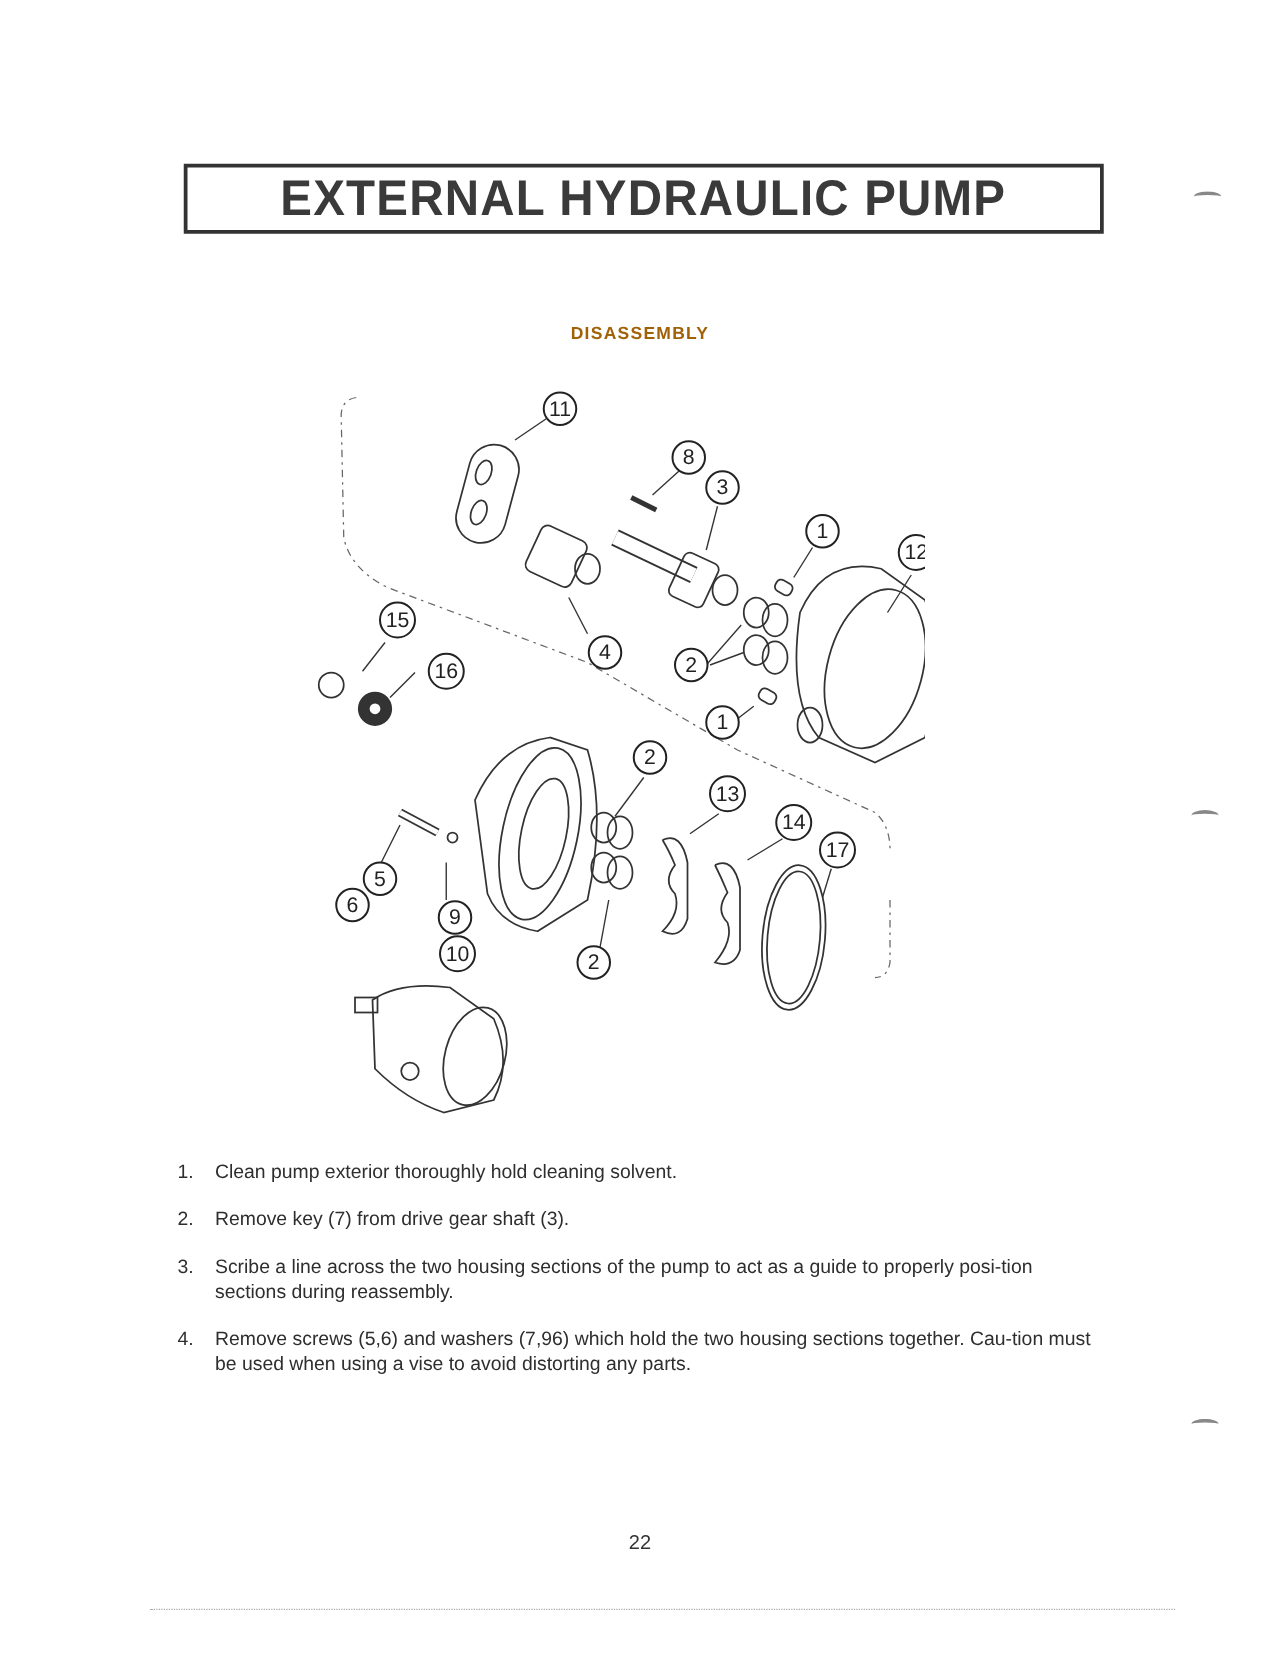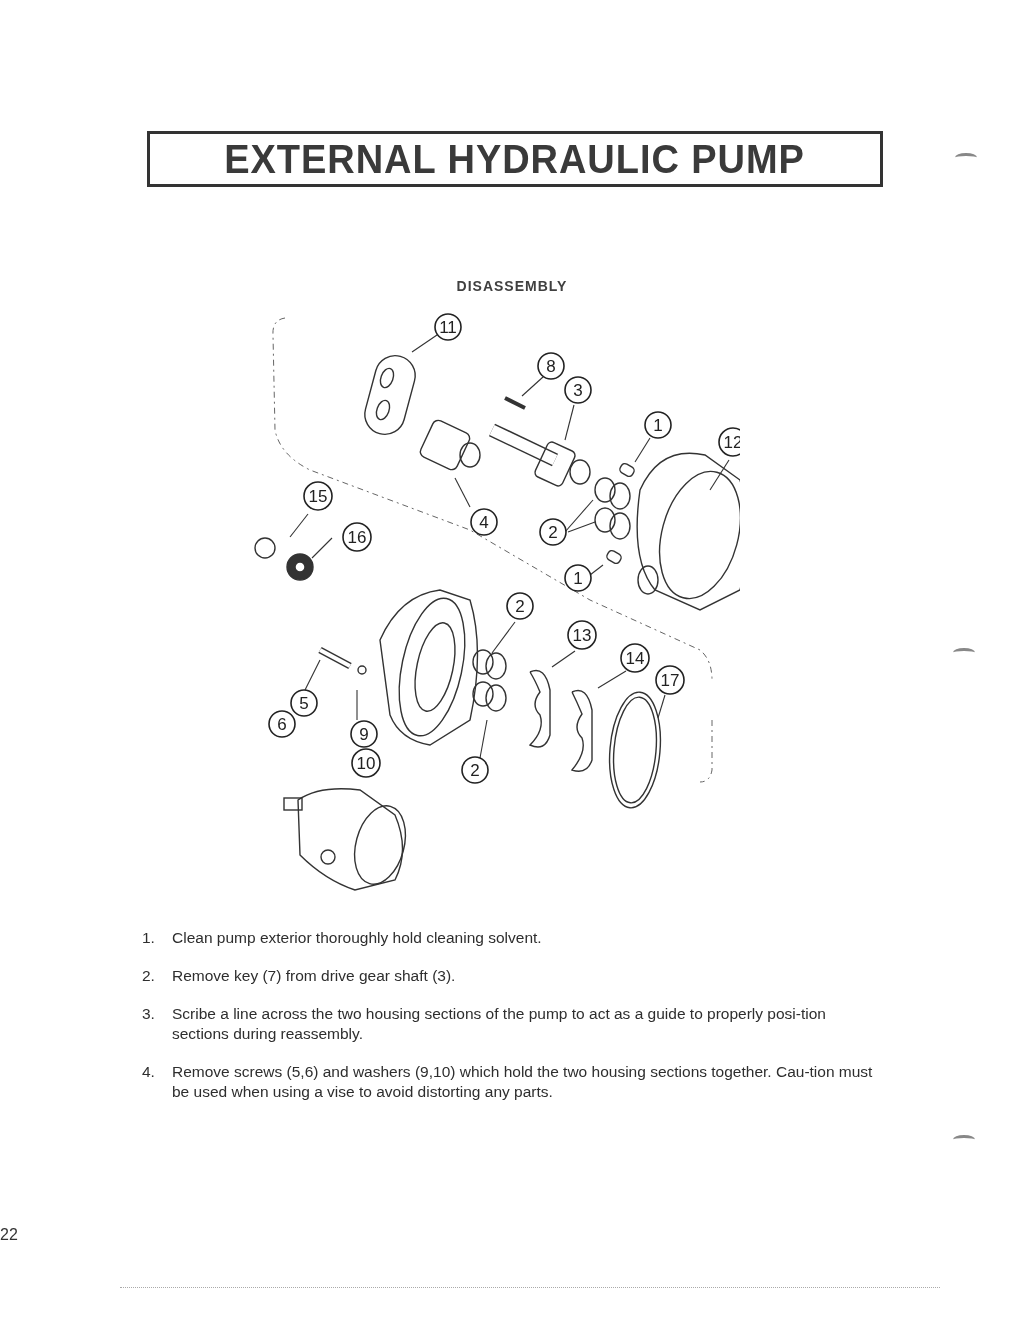--- a/index.html
+++ b/index.html
@@ -1,27 +1,27 @@
 <!DOCTYPE html>
 <html><head>
 <meta charset="utf-8">
 <style>
   html,body{margin:0;padding:0;background:#fff;}
   body{width:1024px;height:1327px;position:relative;overflow:hidden;font-family:"Liberation Sans",sans-serif;color:#2a2a2a;}
   .title-box{position:absolute;left:147px;top:131px;width:736px;height:56px;border:3px solid #333;box-sizing:border-box;display:flex;align-items:center;justify-content:center;text-align:right;}
   .title-box .t{font-family:"Liberation Sans",sans-serif;font-weight:bold;font-size:40px;letter-spacing:1px;color:#3a3a3a;transform:scaleX(0.95);}
-  .subhead{position:absolute;left:0;width:1024px;top:258px;text-align:center;font-weight:bold;font-size:14px;letter-spacing:1px;color:#404040;margin-top:20px;}
+  .subhead{position:absolute;left:0;width:1024px;top:258px;text-align:center;font-weight:bold;font-size:14px;letter-spacing:1px;color:#a16207;}
   .diagram{position:absolute;left:240px;top:300px;width:500px;height:600px;}
   .callout circle{fill:#fff;stroke:#222;stroke-width:1.6;}
   .callout text{font-family:"Liberation Sans Narrow","Liberation Sans",sans-serif;font-size:17px;fill:#222;text-anchor:middle;dominant-baseline:central;}
   .steps{position:absolute;left:142px;top:928px;width:745px;font-size:15.5px;line-height:20px;color:#2e2e2e;}
   .step{display:flex;margin-bottom:18px;}
   .step .num{width:30px;flex:none;}
   .step .txt{flex:1;}
-  .page-num{position:absolute;left:0;width:1024px;top:1226px;text-align:left;font-size:16px;color:#333;}
+  .page-num{position:absolute;left:0;width:1024px;top:1226px;text-align:center;font-size:16px;color:#333;}
   .bottom-rule{position:absolute;left:120px;top:1287px;width:820px;border-top:1px dotted #aaa;}
   .mark{position:absolute;width:22px;height:6px;border-top:3px solid #888;border-radius:50% 50% 0 0;}
 </style>
 </head>
 <body>
 
 <div class="title-box">
   <span class="t">EXTERNAL HYDRAULIC PUMP</span>
 </div>
 
@@ -197,21 +197,21 @@
   <div class="step">
     <span class="num">2.</span>
     <span class="txt">Remove key (7) from drive gear shaft (3).</span>
   </div>
   <div class="step">
     <span class="num">3.</span>
     <span class="txt">Scribe a line across the two housing sections of the pump to act as a guide to properly posi-tion sections during reassembly.</span>
   </div>
   <div class="step">
     <span class="num">4.</span>
-    <span class="txt">Remove screws (5,6) and washers (9,10) which hold the two housing sections together.  Cau-tion must be used when using a vise to avoid distorting any parts.</span>
+    <span class="txt">Remove screws (5,6) and washers (7,96) which hold the two housing sections together.  Cau-tion must be used when using a vise to avoid distorting any parts.</span>
   </div>
 </div>
 
 <div class="page-num">22</div>
 <div class="bottom-rule"></div>
 
 <div class="mark" style="left:955px;top:153px;"></div>
 <div class="mark" style="left:953px;top:648px;"></div>
 <div class="mark" style="left:953px;top:1135px;"></div>
 

